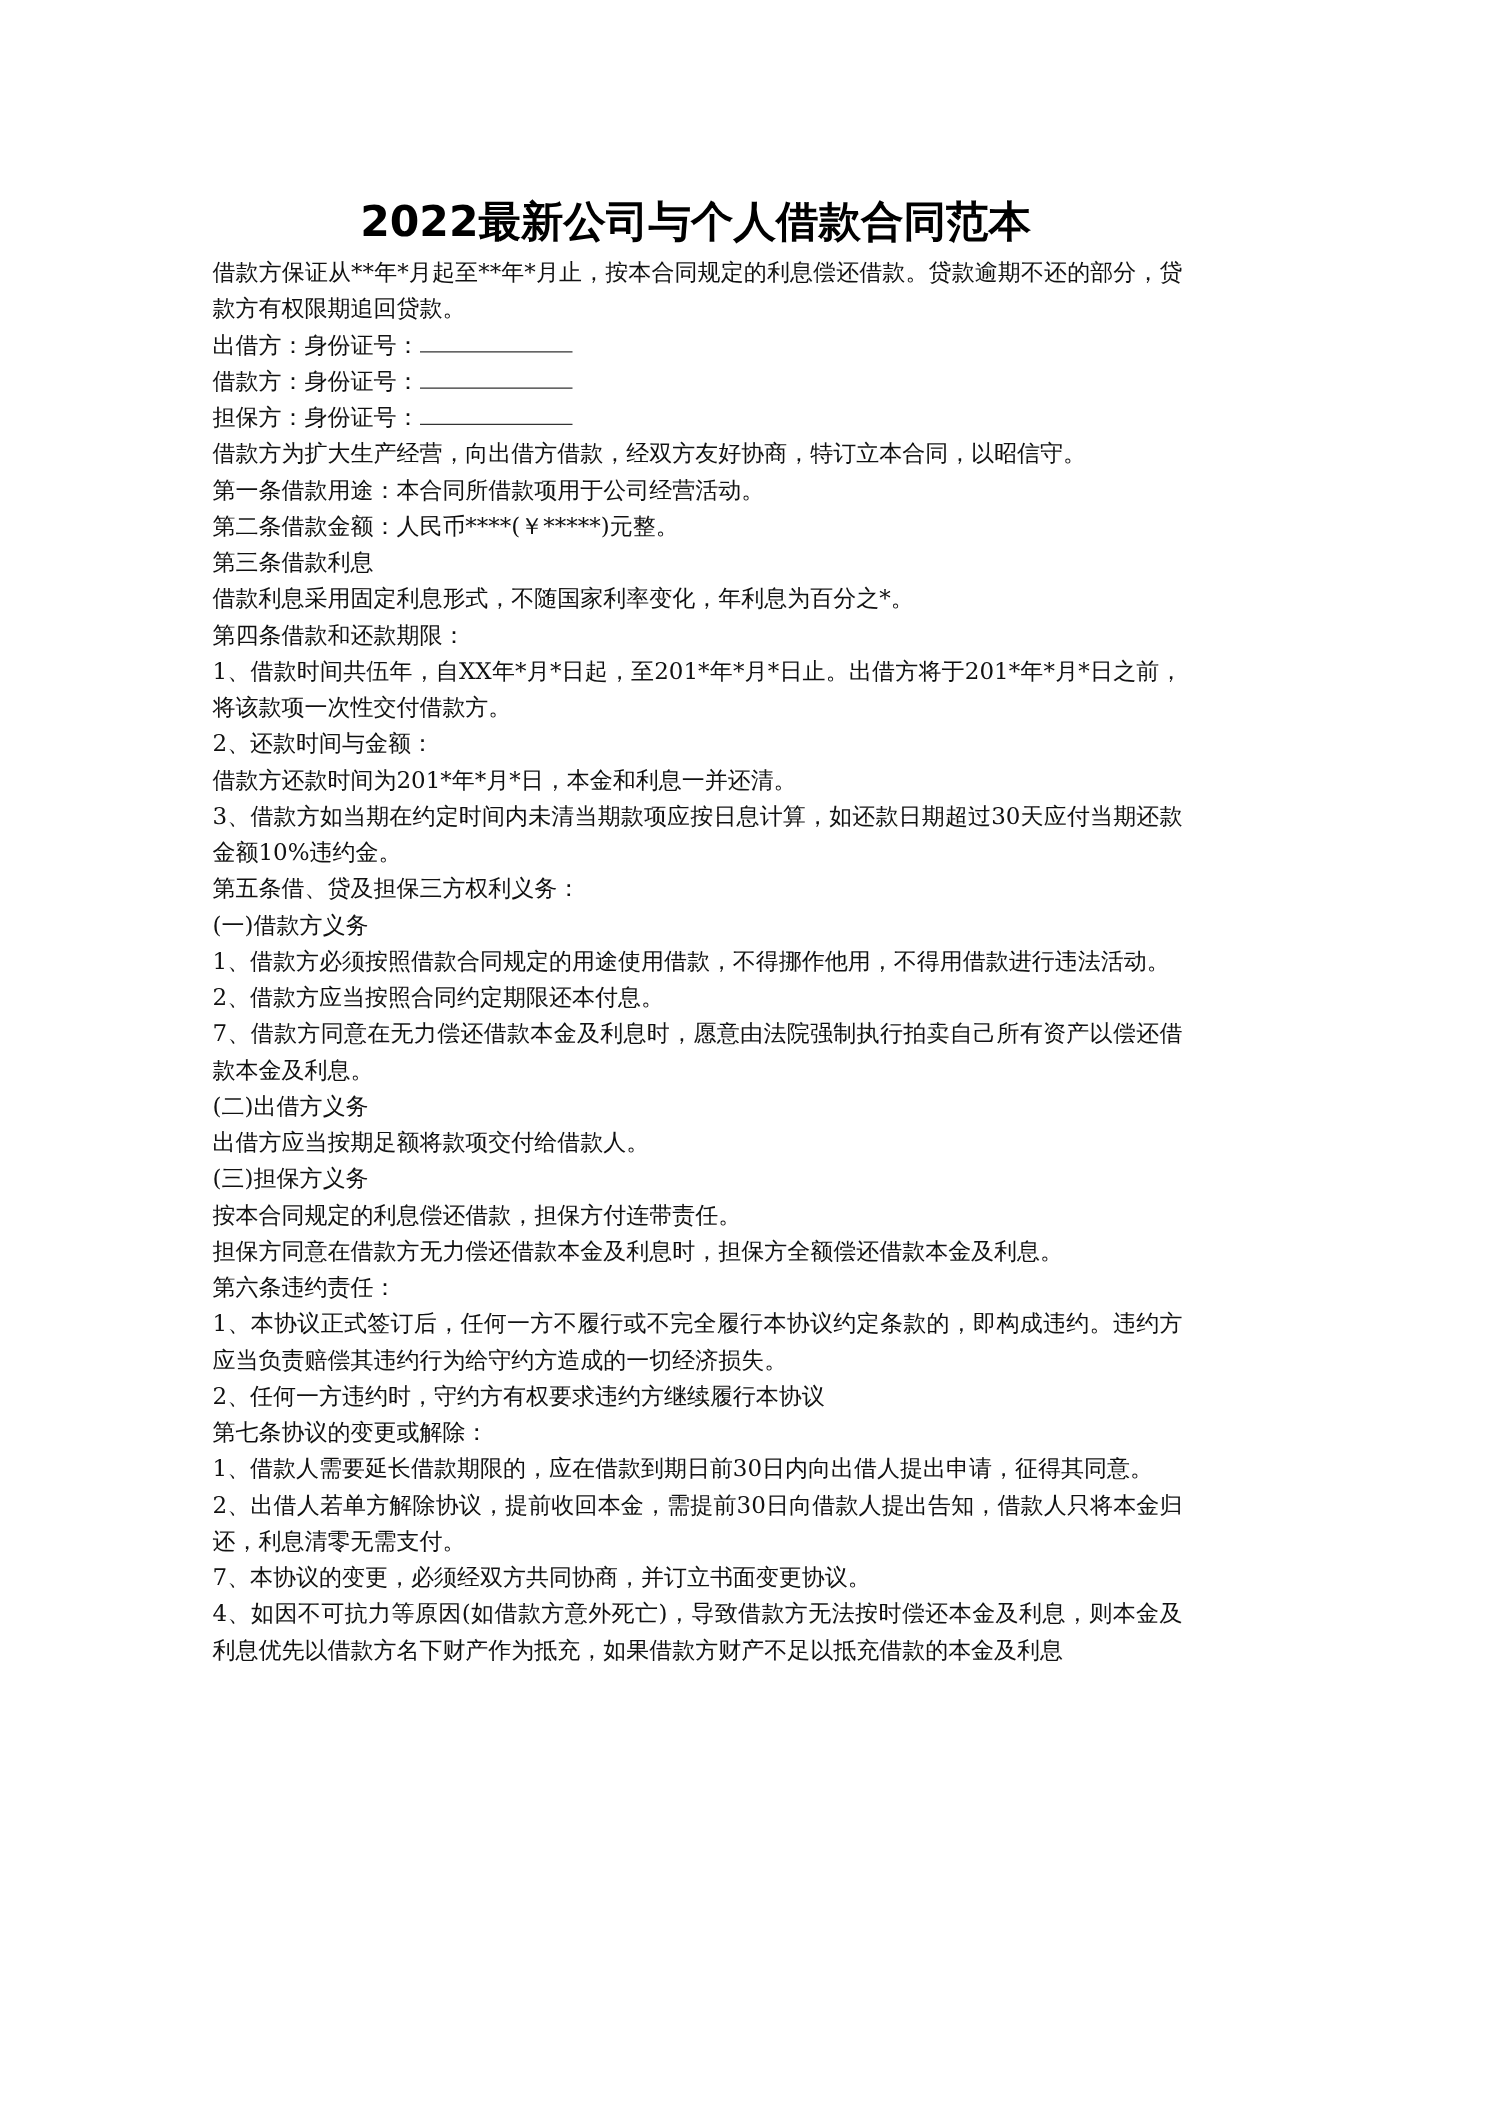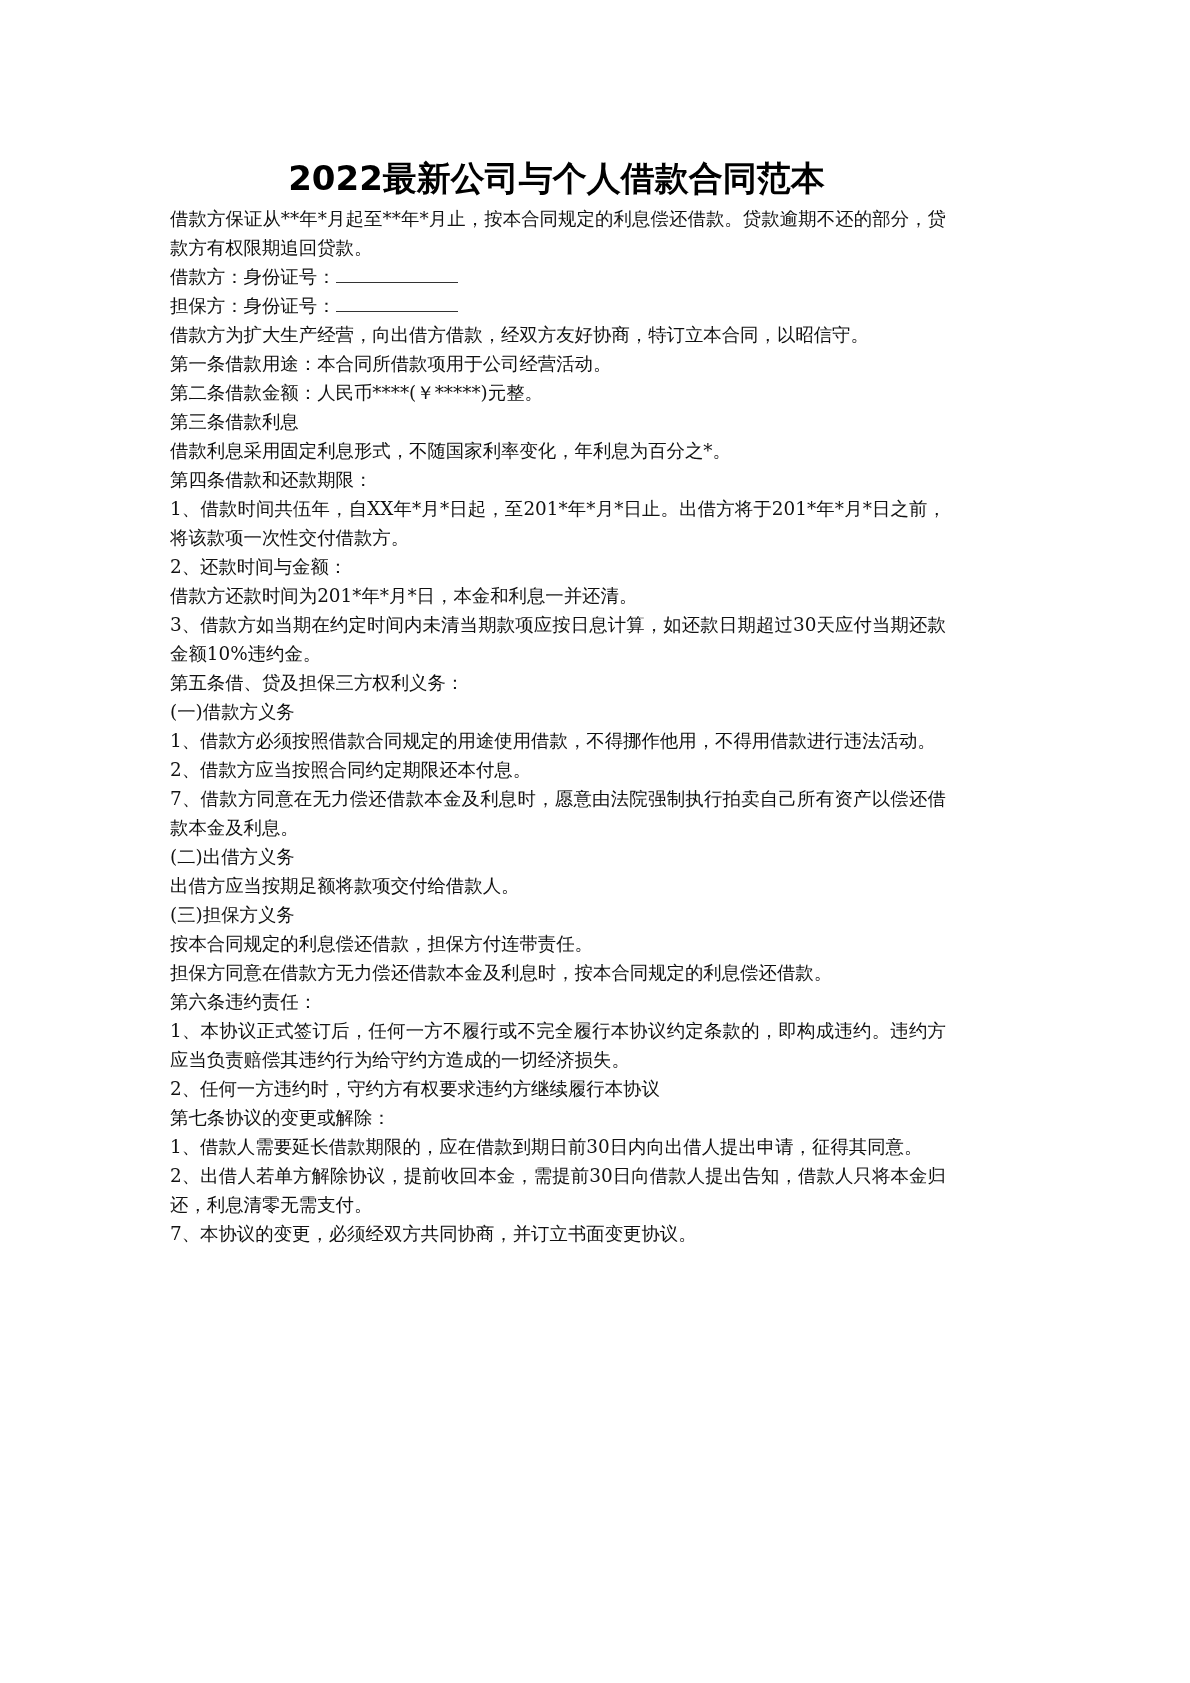--- a/index.html
+++ b/index.html
@@ -61,20 +61,21 @@
     }
   </style>
 </head>
 <body>
 
 <div class="page">
   <div class="doc-title">2022最新公司与个人借款合同范本</div>
 
   <div class="doc-body">
     <p>借款方保证从**年*月起至**年*月止，按本合同规定的利息偿还借款。贷款逾期不还的部分，贷款方有权限期追回贷款。</p>
+    <p><span>出借方：身份证号：</span><span class="blank"></span></p>
     <p><span>借款方：身份证号：</span><span class="blank"></span></p>
     <p><span>担保方：身份证号：</span><span class="blank"></span></p>
     <p>借款方为扩大生产经营，向出借方借款，经双方友好协商，特订立本合同，以昭信守。</p>
     <p>第一条借款用途：本合同所借款项用于公司经营活动。</p>
     <p>第二条借款金额：人民币****(￥*****)元整。</p>
     <p>第三条借款利息</p>
     <p>借款利息采用固定利息形式，不随国家利率变化，年利息为百分之*。</p>
     <p>第四条借款和还款期限：</p>
     <p>1、借款时间共伍年，自XX年*月*日起，至201*年*月*日止。出借方将于201*年*月*日之前，将该款项一次性交付借款方。</p>
     <p>2、还款时间与金额：</p>
@@ -82,22 +83,23 @@
     <p>3、借款方如当期在约定时间内未清当期款项应按日息计算，如还款日期超过30天应付当期还款金额10%违约金。</p>
     <p>第五条借、贷及担保三方权利义务：</p>
     <p>(一)借款方义务</p>
     <p>1、借款方必须按照借款合同规定的用途使用借款，不得挪作他用，不得用借款进行违法活动。</p>
     <p>2、借款方应当按照合同约定期限还本付息。</p>
     <p>7、借款方同意在无力偿还借款本金及利息时，愿意由法院强制执行拍卖自己所有资产以偿还借款本金及利息。</p>
     <p>(二)出借方义务</p>
     <p>出借方应当按期足额将款项交付给借款人。</p>
     <p>(三)担保方义务</p>
     <p>按本合同规定的利息偿还借款，担保方付连带责任。</p>
-    <p>担保方同意在借款方无力偿还借款本金及利息时，按本合同规定的利息偿还借款。</p>
+    <p>担保方同意在借款方无力偿还借款本金及利息时，担保方全额偿还借款本金及利息。</p>
     <p>第六条违约责任：</p>
     <p>1、本协议正式签订后，任何一方不履行或不完全履行本协议约定条款的，即构成违约。违约方应当负责赔偿其违约行为给守约方造成的一切经济损失。</p>
     <p>2、任何一方违约时，守约方有权要求违约方继续履行本协议</p>
     <p>第七条协议的变更或解除：</p>
     <p>1、借款人需要延长借款期限的，应在借款到期日前30日内向出借人提出申请，征得其同意。</p>
     <p>2、出借人若单方解除协议，提前收回本金，需提前30日向借款人提出告知，借款人只将本金归还，利息清零无需支付。</p>
     <p>7、本协议的变更，必须经双方共同协商，并订立书面变更协议。</p>
+    <p>4、如因不可抗力等原因(如借款方意外死亡)，导致借款方无法按时偿还本金及利息，则本金及利息优先以借款方名下财产作为抵充，如果借款方财产不足以抵充借款的本金及利息</p>
   </div>
 </div>
 
 </body></html>

